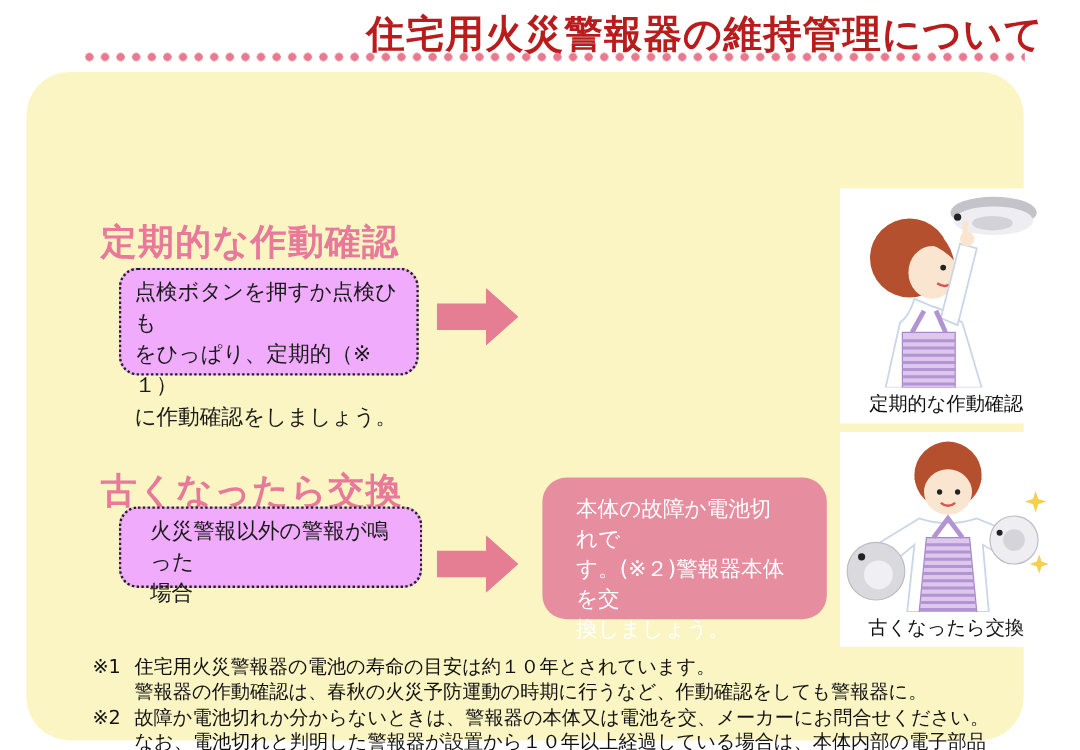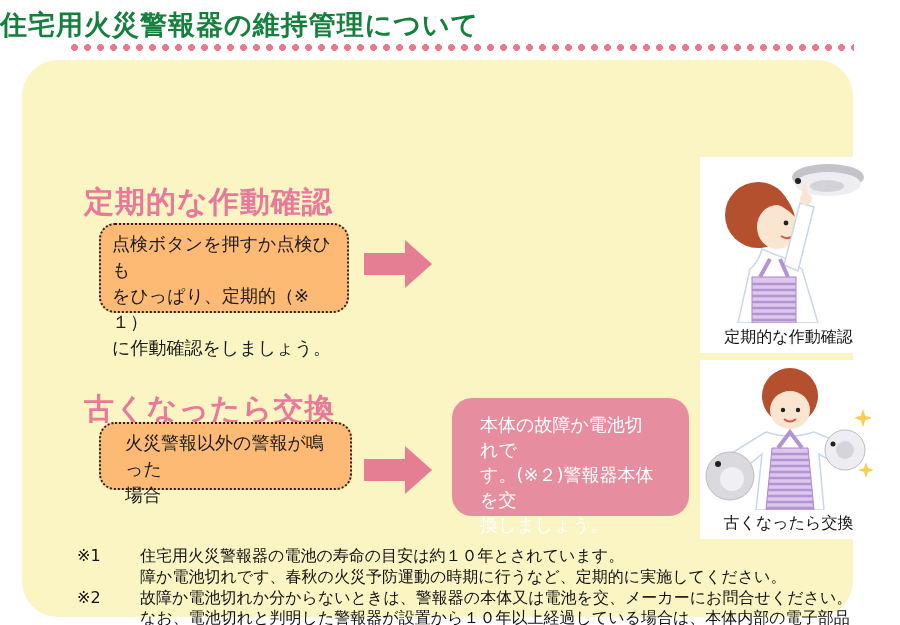--- a/index.html
+++ b/index.html
@@ -1,39 +1,39 @@
 <!DOCTYPE html>
 <html><head>
 <meta charset="utf-8">
 <style>
   html,body{margin:0;padding:0;background:#fff;}
   .page{
     position:relative;width:900px;height:625px;background:#ffffff;overflow:hidden;
     font-family:"DejaVu Sans",sans-serif;color:#111;
   }
   .title{
-    position:absolute;left:0;top:7px;width:870px;text-align:left;
-    font-size:27px;font-weight:bold;color:#15803d;letter-spacing:1px;
+    position:absolute;left:0;top:7px;width:870px;text-align:right;
+    font-size:32px;font-weight:bold;color:#b91c1c;letter-spacing:1px;
   }
   .dotted-divider{
     position:absolute;left:70px;top:43px;width:784px;height:9px;
     background-image:radial-gradient(circle at 4.5px 4.5px,#e8798f 3.2px,rgba(0,0,0,0) 3.7px);
     background-size:13px 9px;background-repeat:repeat-x;
   }
   .content-panel{
     position:absolute;left:22px;top:60px;width:831px;height:557px;
     background:#faf5c2;border-radius:36px;
   }
   .sec-heading{
     position:absolute;font-size:30px;font-weight:bold;color:#e8799a;letter-spacing:1px;white-space:nowrap;
   }
   .heading-1{left:62px;top:122px;}
   .heading-2{left:62px;top:329px;}
   .trigger-box{
-    position:absolute;box-sizing:border-box;background:#fdba74;
+    position:absolute;box-sizing:border-box;background:#f0abfc;
     border:2px dotted #222;border-radius:16px;
     font-size:18px;line-height:26px;color:#1a1a1a;white-space:pre-line;
   }
   .trigger-1{left:77px;top:163px;width:250px;height:90px;padding:6px 11px;}
   .trigger-2{left:77px;top:362px;width:253px;height:68px;padding:6px 24px;}
   .arrow{position:absolute;width:68px;height:48px;}
   .arrow-1{left:342px;top:180px;}
   .arrow-2{left:342px;top:386px;}
   .action-box{
     position:absolute;box-sizing:border-box;left:430px;width:237px;
@@ -51,21 +51,21 @@
   .illo-caption{
     position:absolute;left:0;bottom:5px;width:100%;text-align:center;
     font-size:16px;color:#111;white-space:nowrap;
   }
   .footnotes{
     position:absolute;left:55px;top:486px;width:800px;
     font-size:16px;line-height:20.8px;color:#111;
   }
   .fnote{display:flex;align-items:flex-start;}
   .fmarker{flex:none;width:35px;}
-  .flines{flex:1;margin-left:28px;}
+  .flines{flex:1;}
 </style>
 </head>
 <body>
 
 <div class="page">
 
   <div class="title">住宅用火災警報器の維持管理について</div>
   <div class="dotted-divider"></div>
 
   <div class="content-panel">
@@ -157,21 +157,21 @@
         <path transform="translate(166,110)" d="M0,-8 L2,-2 L8,0 L2,2 L0,8 L-2,2 L-8,0 L-2,-2 Z" fill="#f6cf4f"></path>
       </svg>
       <div class="illo-caption">古くなったら交換</div>
     </div>
 
     <div class="footnotes">
       <div class="fnote">
         <div class="fmarker">※1</div>
         <div class="flines">
           <div>住宅用火災警報器の電池の寿命の目安は約１０年とされています。</div>
-          <div>障か電池切れです、春秋の火災予防運動の時期に行うなど、定期的に実施してください。</div>
+          <div>警報器の作動確認は、春秋の火災予防運動の時期に行うなど、作動確認をしても警報器に。</div>
         </div>
       </div>
       <div class="fnote">
         <div class="fmarker">※2</div>
         <div class="flines">
           <div>故障か電池切れか分からないときは、警報器の本体又は電池を交、メーカーにお問合せください。</div>
           <div>なお、電池切れと判明した警報器が設置から１０年以上経過している場合は、本体内部の電子部品</div>
 
         </div>
       </div>

